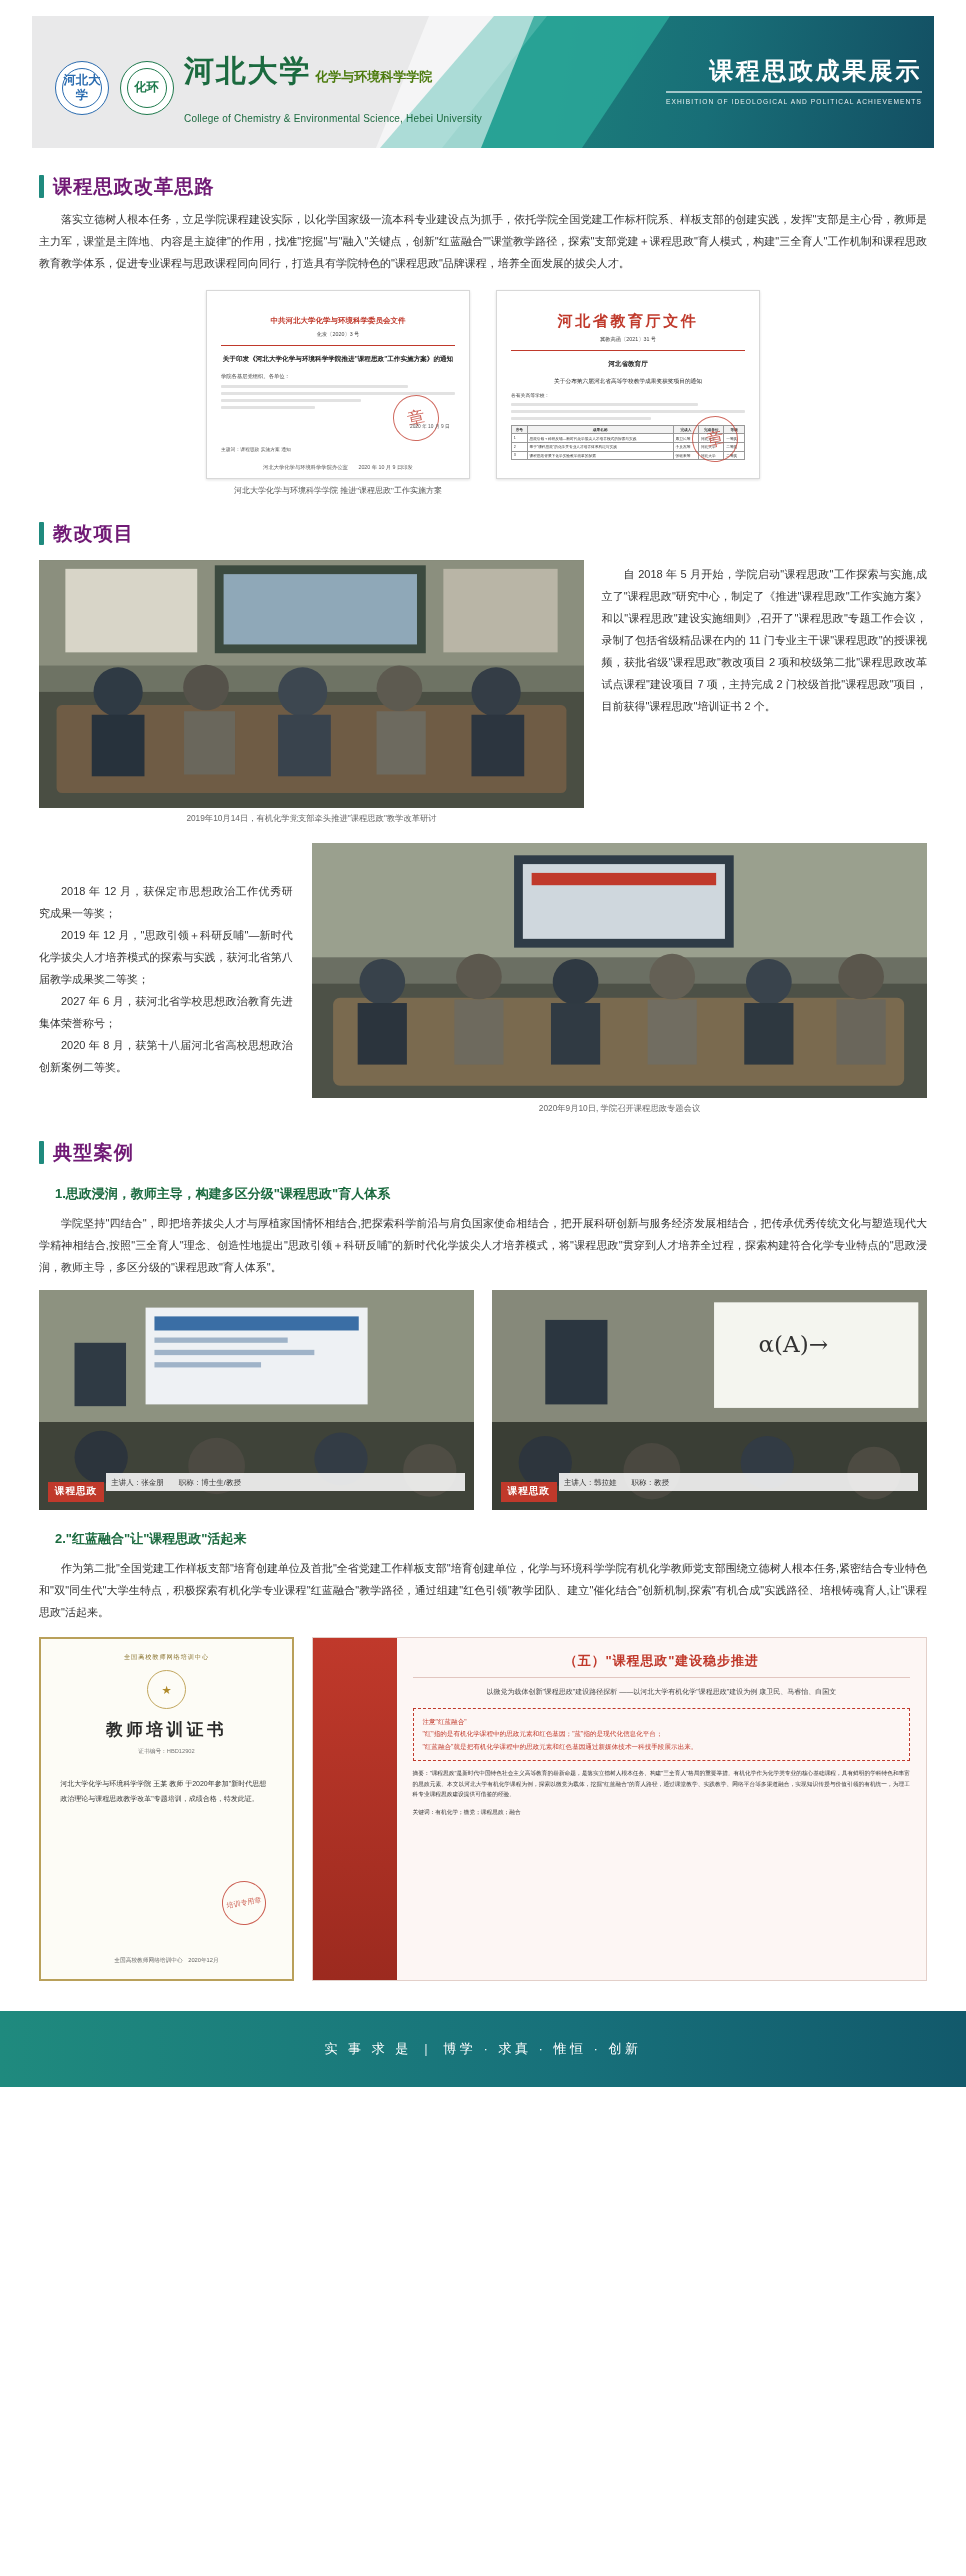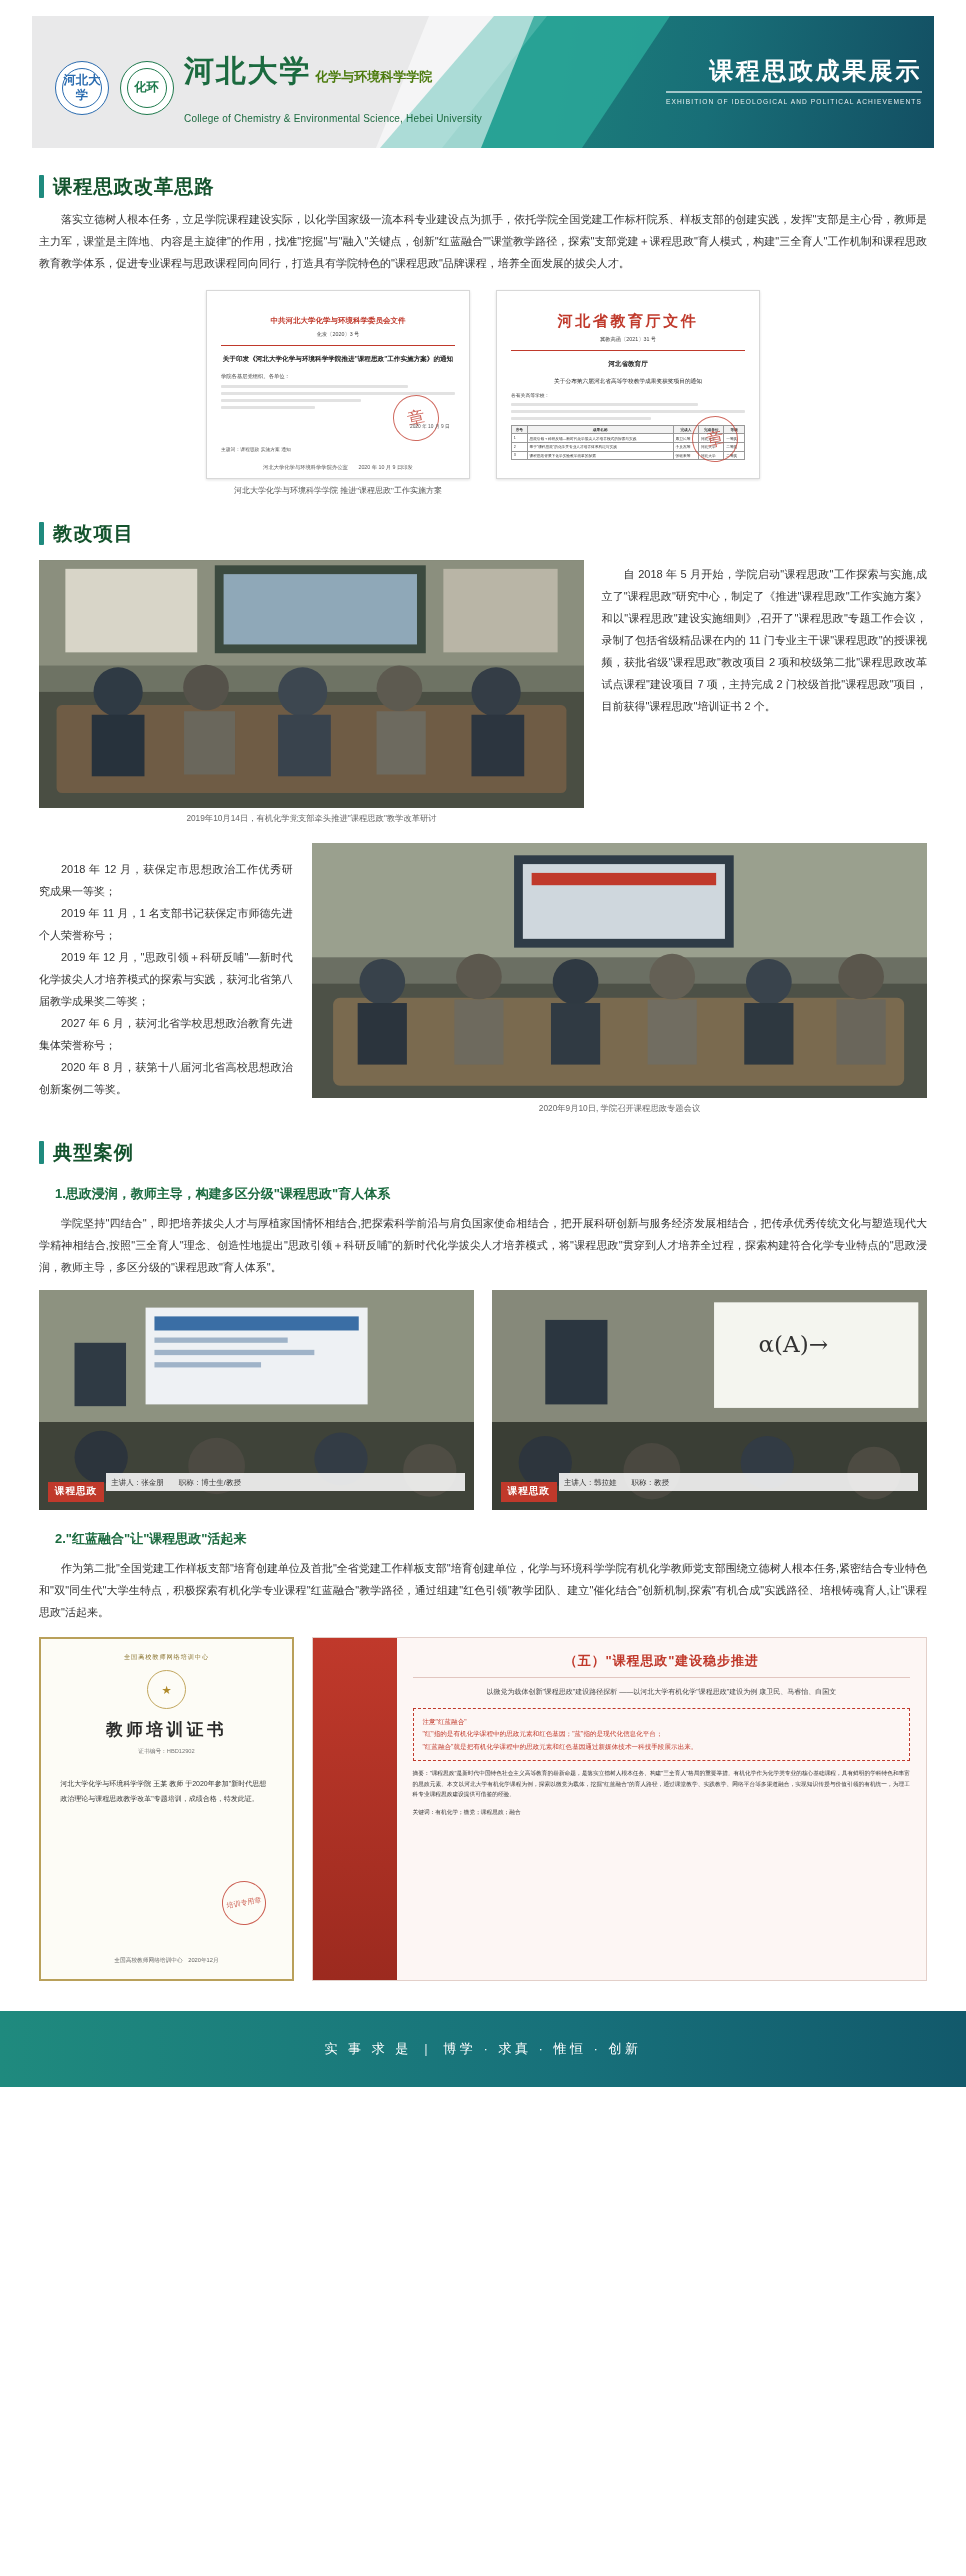--- a/index.html
+++ b/index.html
@@ -131,21 +131,21 @@
     margin: 24.6px 0 8.8px 0;
   }
   .sec-bar {
     width: 5.3px; height: 23px;
     background: #1f8a7e;
     border-radius: 0.9px;
   }
   .sec-text {
     font-size: 19.3px;
     font-weight: bold;
-    color: #14532d;
+    color: #701a75;
     letter-spacing: 0.9px;
   }
   .para {
     font-size: 11px;
     line-height: 2.0;
     color: #333;
     text-align: justify;
     text-indent: 2em;
   }
   
@@ -543,21 +543,20 @@
           </svg>
         </div>
         <div class="ph-cap">2019年10月14日，有机化学党支部牵头推进"课程思政"教学改革研讨</div>
       </div>
       <div class="block1-text">自 2018 年 5 月开始，学院启动"课程思政"工作探索与实施,成立了"课程思政"研究中心，制定了《推进"课程思政"工作实施方案》和以"课程思政"建设实施细则》,召开了"课程思政"专题工作会议，录制了包括省级精品课在内的 11 门专业主干课"课程思政"的授课视频，获批省级"课程思政"教改项目 2 项和校级第二批"课程思政改革试点课程"建设项目 7 项，主持完成 2 门校级首批"课程思政"项目，目前获得"课程思政"培训证书 2 个。</div>
     </div>
 
     <div class="block-2">
       <div class="block2-text">
         <p>2018 年 12 月，获保定市思想政治工作优秀研究成果一等奖；</p>
-        <p>2019 年 11 月，1 名支部书记获保定市师德先进个人荣誉称号；</p>
         <p>2019 年 12 月，"思政引领＋科研反哺"—新时代化学拔尖人才培养模式的探索与实践，获河北省第八届教学成果奖二等奖；</p>
         <p>2027 年 6 月，获河北省学校思想政治教育先进集体荣誉称号；</p>
         <p>2020 年 8 月，获第十八届河北省高校思想政治创新案例二等奖。</p>
       </div>
       <div style="flex:1;">
         <div class="photo photo2">
           <svg width="615" height="255" viewBox="0 0 700 290" preserveAspectRatio="none">
             <rect width="700" height="290" fill="#6b6f63"></rect>
             <rect x="0" y="0" width="700" height="130" fill="#9aa08e"></rect>
             <rect x="230" y="14" width="250" height="105" fill="#2f3c47"></rect>

